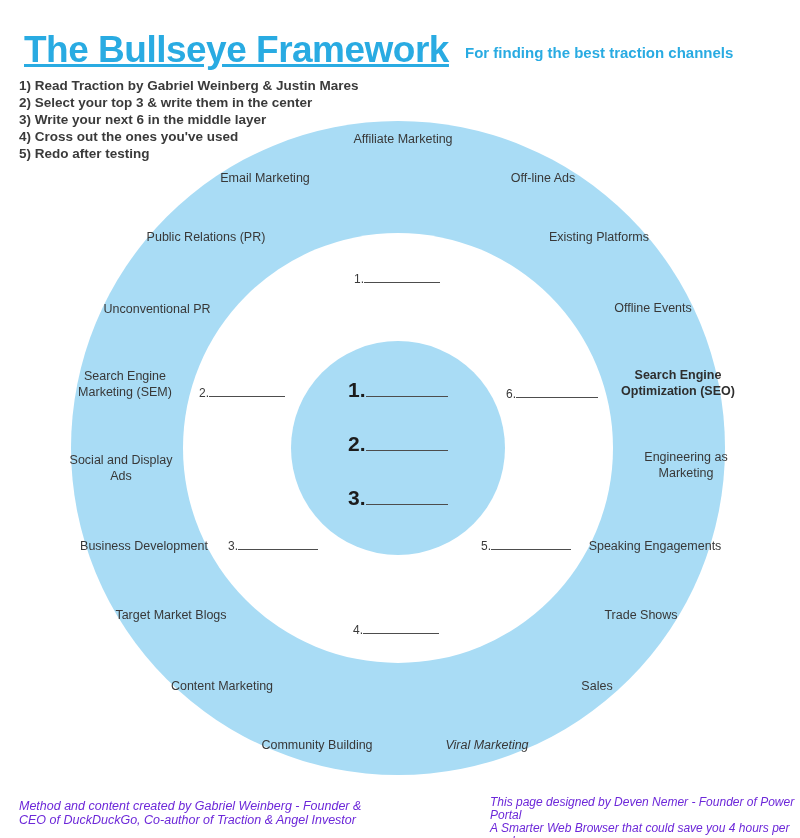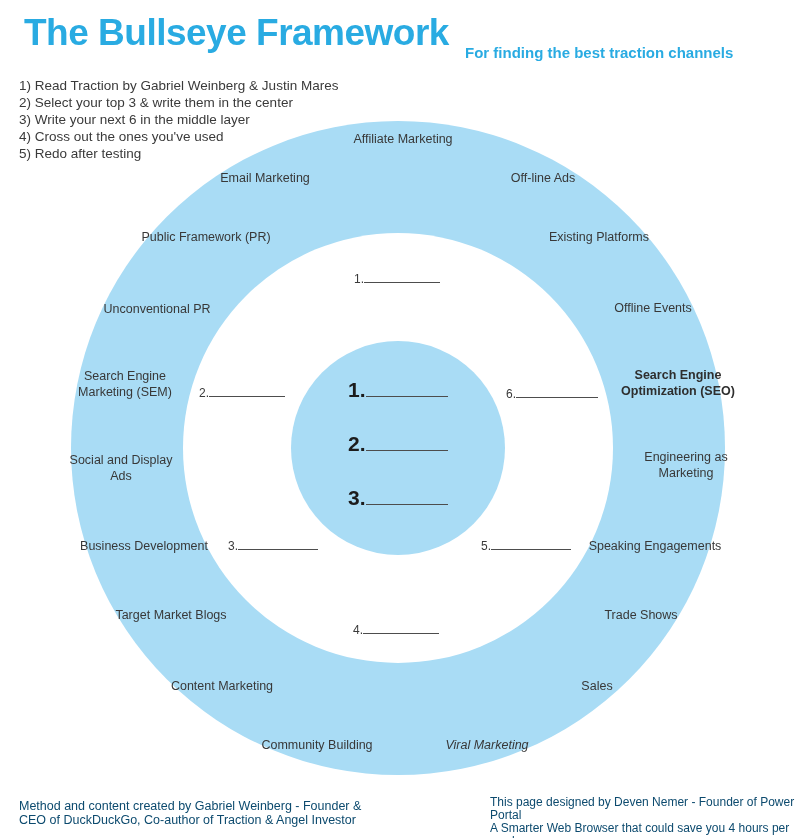--- a/index.html
+++ b/index.html
@@ -1,48 +1,48 @@
 <!DOCTYPE html>
 <html><head>
 <meta charset="utf-8">
 <style>
   html,body{margin:0;padding:0;background:#ffffff;}
   body{width:800px;height:838px;position:relative;overflow:hidden;
        font-family:"Liberation Sans",sans-serif;color:#383838;}
   .canvas{position:absolute;left:0;top:0;width:800px;height:838px;}
 
-  .title{position:absolute;left:24px;top:12px;font-size:37px;font-weight:700;
-         letter-spacing:-0.5px;color:#29ABE2;white-space:nowrap;}
+  .title{position:absolute;left:24px;top:29px;font-size:37px;font-weight:700;
+         letter-spacing:-0.5px;color:#29ABE2;white-space:nowrap;text-decoration:underline;}
   .subtitle{position:absolute;left:465px;top:44px;font-size:15px;font-weight:700;
             color:#29ABE2;white-space:nowrap;}
 
   .instructions{position:absolute;left:19px;top:77px;font-size:13.5px;
                 line-height:17px;color:#3a3a3a;}
-  .instructions div{white-space:nowrap;}
+  .instructions div{white-space:nowrap;font-weight:bold;}
 
   .circle{position:absolute;border-radius:50%;}
   .outer-ring{left:71px;top:121px;width:654px;height:654px;background:#A9DCF5;}
   .mid-ring{left:183px;top:233px;width:430px;height:430px;background:#ffffff;}
   .center-circle{left:291px;top:341px;width:214px;height:214px;background:#A9DCF5;}
 
   .label{position:absolute;transform:translate(-50%,-50%);font-size:12.5px;
          line-height:1.3;color:#383838;text-align:center;white-space:nowrap;}
   .label.wrap{white-space:normal;}
   .label.bold{font-weight:700;color:#2e2e2e;}
 
   .blank{position:absolute;transform:translateY(-50%);font-size:12px;color:#3a3a3a;
          white-space:nowrap;}
   .rule{display:inline-block;height:2px;border-bottom:1.3px solid #4d4d4d;}
   .rule.mid{width:76px;}
   .center-blank{position:absolute;transform:translateY(-50%);font-size:21px;
                 font-weight:700;color:#1c1c1c;white-space:nowrap;}
   .rule.big{width:82px;border-bottom-width:1.5px;}
 
-  .footer{position:absolute;font-size:12.5px;line-height:13.5px;color:#0c4a6e;
-          white-space:pre-line;}
+  .footer{position:absolute;font-size:12.5px;line-height:13.5px;color:#6d28d9;
+          white-space:pre-line;font-style:italic;}
   .footer-left{left:19px;top:800px;}
   .footer-right{left:490px;top:796px;font-size:12px;line-height:13px;}
 </style>
 </head>
 <body>
 
 <div class="canvas">
 
   <div class="title">The Bullseye Framework</div>
   <div class="subtitle">For finding the best traction channels</div>
@@ -55,21 +55,21 @@
     <div>5) Redo after testing</div>
   </div>
 
   <div class="circle outer-ring"></div>
   <div class="circle mid-ring"></div>
   <div class="circle center-circle"></div>
 
   <div class="label" style="left:403px;top:139px;text-align:center;">Affiliate Marketing</div>
   <div class="label" style="left:265px;top:178px;">Email Marketing</div>
   <div class="label" style="left:543px;top:178px;">Off-line Ads</div>
-  <div class="label" style="left:206px;top:237px;">Public Framework  (PR)</div>
+  <div class="label" style="left:206px;top:237px;">Public Relations  (PR)</div>
   <div class="label" style="left:599px;top:237px;">Existing Platforms</div>
   <div class="label" style="left:157px;top:309px;">Unconventional PR</div>
   <div class="label" style="left:653px;top:308px;">Offline Events</div>
   <div class="label wrap" style="left:125px;top:384px;width:122px;">Search Engine Marketing (SEM)</div>
   <div class="label wrap" style="left:121px;top:468px;width:126px;">Social and Display Ads</div>
   <div class="label wrap bold" style="left:678px;top:383px;width:152px;">Search Engine Optimization (SEO)</div>
   <div class="label wrap" style="left:686px;top:465px;width:116px;">Engineering as Marketing</div>
   <div class="label" style="left:144px;top:546px;">Business Development</div>
   <div class="label" style="left:655px;top:546px;">Speaking Engagements</div>
   <div class="label" style="left:171px;top:615px;">Target Market Blogs</div>

